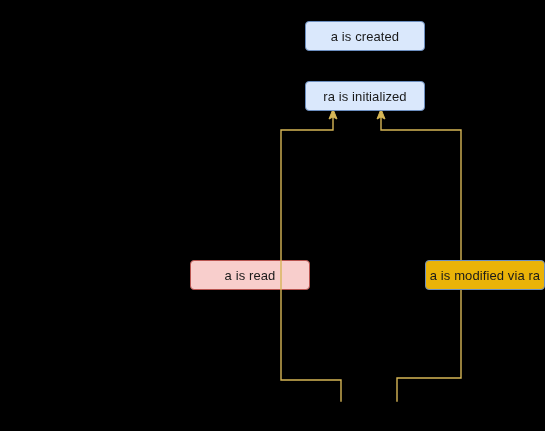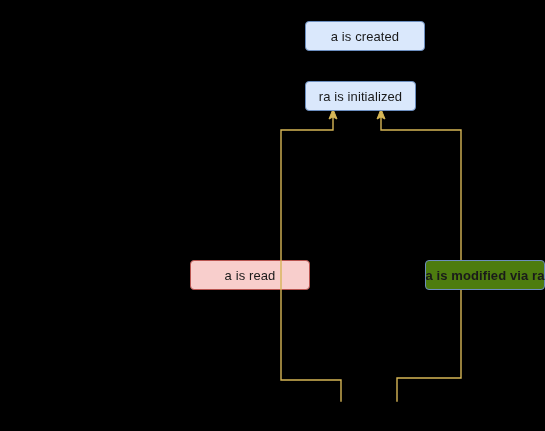--- a/index.html
+++ b/index.html
@@ -42,22 +42,22 @@
 
   <svg class="edge-layer edge-over" viewBox="0 0 545 431" width="545" height="431">
     <path id="edge-left-path" fill="none" stroke="#d6b656" stroke-width="1.4" stroke-linecap="square" stroke-linejoin="miter" d="M 341 401 L 341 380 L 281 380 L 281 130 L 333 130 L 333 116"></path>
     <polygon id="edge-left-arrow" fill="#d6b656" stroke="#d6b656" stroke-width="1" points="333,109 329,119 333,117 337,119"></polygon>
   </svg>
 
   <div class="node blue node-hi" id="node-a-is-created" style="left: 305px; top: 21px; width: 120px; height: 30px; background: rgb(218, 232, 252); border-color: rgb(108, 142, 191);">
     <span>a is created</span>
   </div>
 
-  <div class="node blue node-hi" id="node-ra-is-initialized" style="left: 305px; top: 81px; width: 111px; height: 30px; background: rgb(218, 232, 252); border-color: rgb(108, 142, 191);">
+  <div class="node blue node-hi" id="node-ra-is-initialized" style="left: 305px; top: 81px; width: 120px; height: 30px; background: rgb(218, 232, 252); border-color: rgb(108, 142, 191);">
     <span>ra is initialized</span>
   </div>
 
-  <div class="node blue node-hi" id="node-a-is-modified-via-ra" style="left: 425px; top: 260px; width: 120px; height: 30px; background: #4d7c0f; border-color: rgb(108, 142, 191); font-weight: bold;">
+  <div class="node blue node-hi" id="node-a-is-modified-via-ra" style="left: 425px; top: 260px; width: 120px; height: 30px; background: #eab308; border-color: rgb(108, 142, 191);">
     <span>a is modified via ra</span>
   </div>
 
 
 </div>
 
 </body></html>

